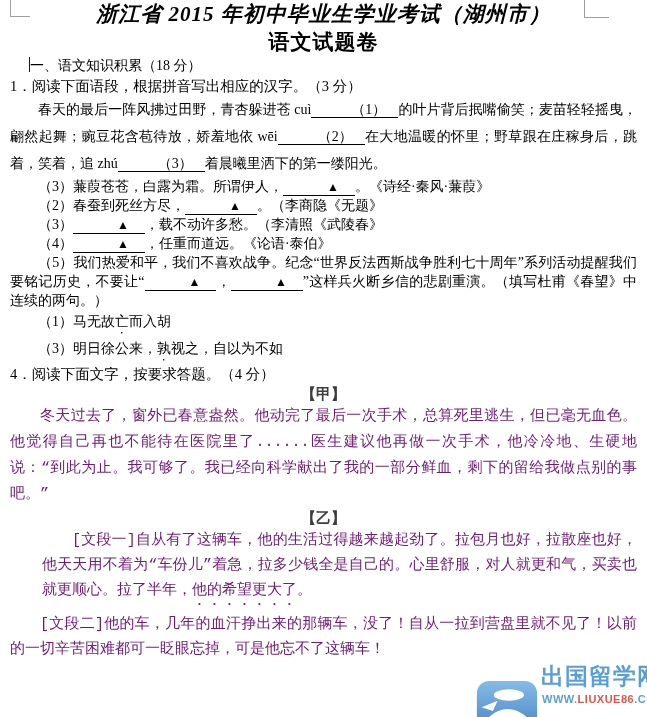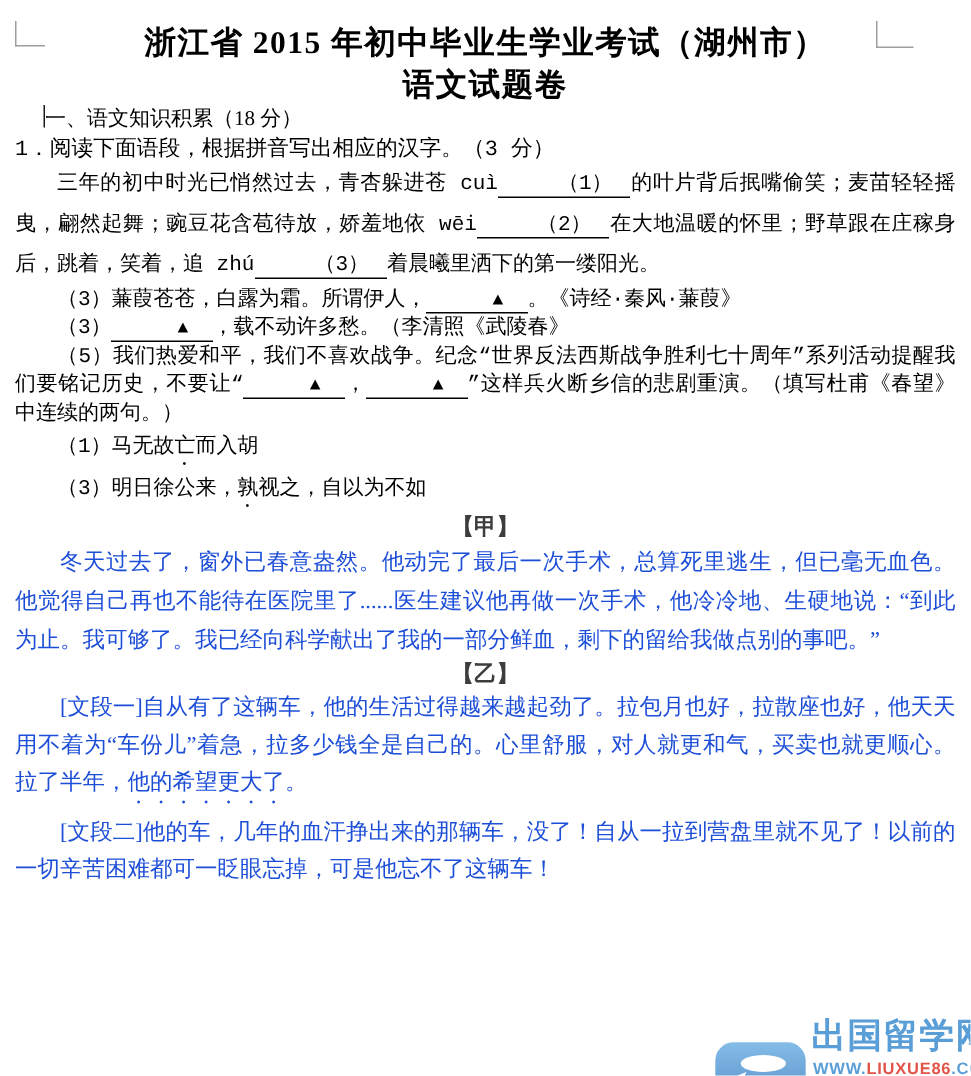--- a/index.html
+++ b/index.html
@@ -8,50 +8,50 @@
     font-family:"Liberation Serif","DejaVu Serif",serif;
     color:#000;
   }
   .page{position:relative;width:647px;height:717px;box-sizing:border-box;padding:0 10px;}
   
   .crop{position:absolute;border-left:1px solid #9e9e9e;border-bottom:1px solid #9e9e9e;}
   .crop-tl{left:10px;top:0;width:19px;height:16px;}
   .crop-tr{left:584px;top:0;width:24px;height:17px;}
 
   .title{ text-align:center;font-weight:bold;font-size:21px;line-height:28px;letter-spacing:1px; }
-  .title.first{margin-top:14px;}
+  .title.first{font-style:italic;}
 
   .sec-h{font-size:14px;line-height:20px;margin-top:0;padding-left:19px;}
   .vtick{display:inline-block;width:1px;height:15px;background:#1a1a1a;vertical-align:-2px;margin-right:0;}
 
-  p{margin:0;font-family:Liberation Mono, monospace;}
+  p{margin:0;}
   .stem{font-size:14.5px;line-height:20px;text-align:justify;}
   .q1p{font-size:14px;line-height:27px;text-indent:2em;text-align:justify;}
   .item{font-size:14px;line-height:19px;text-indent:2em;text-align:justify;}
   .q3i{line-height:24px;}
 
   .blank{display:inline-block;border-bottom:1px solid #000;text-align:center;line-height:15px;}
   .bw{padding:0 12px;}
   .tri{padding:0 16px;font-size:12px;vertical-align:0;}
 
   .emdot{
     -webkit-text-emphasis:filled dot;-webkit-text-emphasis-position:under right;
     text-emphasis:filled dot;text-emphasis-position:under right;
   }
 
   .plabel{
     text-align:center;font-weight:bold;font-size:15px;line-height:20px;color:#3d3d3d;
     font-family:"Liberation Sans","DejaVu Sans",sans-serif;
   }
   .passage{
-    font-family:Liberation Serif, serif;
-    font-size:15px;line-height:26px;color:#1d4ed8;
+    font-family:Liberation Mono, monospace;
+    font-size:15px;line-height:26px;color:#701a75;
     text-indent:2em;text-align:justify;
   }
-  .passage.d1{line-height:25px;}
+  .passage.d1{line-height:25px;margin-left:32px;}
   .passage.d2{line-height:25px;margin-top:4px;}
 
   .watermark{position:absolute;right:0;bottom:0;width:182px;height:66px;opacity:.93;}
   .wm-logo{position:absolute;left:10px;top:28px;width:64px;height:64px;}
   .wm-name{
     position:absolute;left:76px;top:10px;font-size:23px;font-weight:bold;letter-spacing:1px;
     color:#4e97d6;font-family:"Liberation Sans","DejaVu Sans",sans-serif;
     text-shadow:0 1px 0 #ffffff,0 -1px 0 #ffffff;
     white-space:nowrap;
   }
@@ -69,29 +69,32 @@
 
   <div class="crop crop-tl"></div>
   <div class="crop crop-tr"></div>
 
   <div class="title first">浙江省 2015 年初中毕业生学业考试（湖州市）</div>
   <div class="title">语文试题卷</div>
 
   <div class="sec-h"><span class="vtick"></span><span>一、语文知识积累（18 分）</span></div>
 
   <p class="stem">1．阅读下面语段，根据拼音写出相应的汉字。（3 分）</p>
-  <p class="q1p"><span>三年的初中时光已悄然过去，青杏躲进苍 cuì</span><span class="blank bw">（1）</span><span>的叶片背后抿嘴偷笑；麦苗轻轻摇曳，翩然起舞；豌豆花含苞待放，娇羞地依 wēi</span><span class="blank bw">（2）</span><span>在大地温暖的怀里；野草跟在庄稼身后，跳着，笑着，追 zhú</span><span class="blank bw">（3）</span><span>着晨曦里洒下的第一缕阳光。</span></p>
+  <p class="q1p"><span>春天的最后一阵风拂过田野，青杏躲进苍 cuì</span><span class="blank bw">（1）</span><span>的叶片背后抿嘴偷笑；麦苗轻轻摇曳，翩然起舞；豌豆花含苞待放，娇羞地依 wēi</span><span class="blank bw">（2）</span><span>在大地温暖的怀里；野草跟在庄稼身后，跳着，笑着，追 zhú</span><span class="blank bw">（3）</span><span>着晨曦里洒下的第一缕阳光。</span></p>
 
   <p class="item"><span>（3）蒹葭苍苍，白露为霜。所谓伊人，</span><span class="blank tri">▲</span><span>。《诗经·秦风·蒹葭》</span></p>
+  <p class="item"><span>（2）春蚕到死丝方尽，</span><span class="blank tri">▲</span><span>。（李商隐《无题》</span></p>
   <p class="item"><span>（3）</span><span class="blank tri">▲</span><span>，载不动许多愁。（李清照《武陵春》</span></p>
+  <p class="item"><span>（4）</span><span class="blank tri">▲</span><span>，任重而道远。《论语·泰伯》</span></p>
   <p class="item"><span>（5）我们热爱和平，我们不喜欢战争。纪念“世界反法西斯战争胜利七十周年”系列活动提醒我们要铭记历史，不要让“</span><span class="blank tri">▲</span><span>，</span><span class="blank tri">▲</span><span>”这样兵火断乡信的悲剧重演。（填写杜甫《春望》中连续的两句。）</span></p>
 
   <p class="item q3i"><span>（1）马无故</span><span class="emdot">亡</span><span>而入胡</span></p>
   <p class="item q3i"><span>（3）明日徐公来，</span><span class="emdot">孰</span><span>视之，自以为不如</span></p>
 
+  <p class="stem">4．阅读下面文字，按要求答题。（4 分）</p>
 
   <div class="plabel">【甲】</div>
   <p class="passage">冬天过去了，窗外已春意盎然。他动完了最后一次手术，总算死里逃生，但已毫无血色。他觉得自己再也不能待在医院里了......医生建议他再做一次手术，他冷冷地、生硬地说：“到此为止。我可够了。我已经向科学献出了我的一部分鲜血，剩下的留给我做点别的事吧。”</p>
 
   <div class="plabel">【乙】</div>
   <p class="passage d1"><span>[文段一]自从有了这辆车，他的生活过得越来越起劲了。拉包月也好，拉散座也好，他天天用不着为“车份儿”着急，拉多少钱全是自己的。心里舒服，对人就更和气，买卖也就更顺心。拉了半年，</span><span class="emdot">他的希望更大了</span><span>。</span></p>
   <p class="passage d2">[文段二]他的车，几年的血汗挣出来的那辆车，没了！自从一拉到营盘里就不见了！以前的一切辛苦困难都可一眨眼忘掉，可是他忘不了这辆车！</p>
 
   <div class="watermark">
     <svg class="wm-logo" viewBox="0 0 68 68" xmlns="http://www.w3.org/2000/svg">

